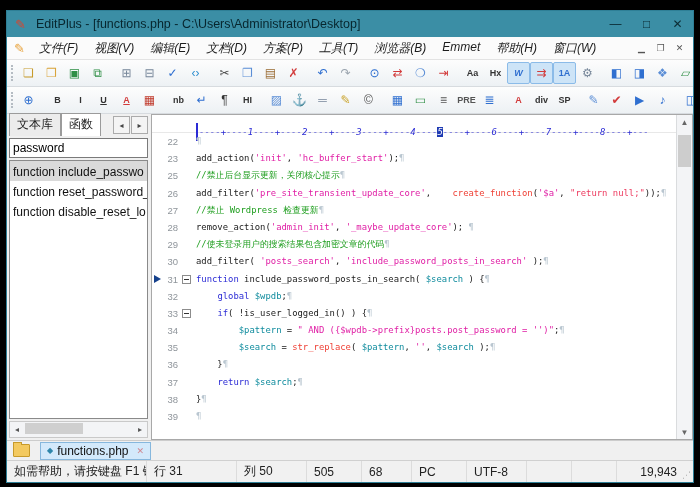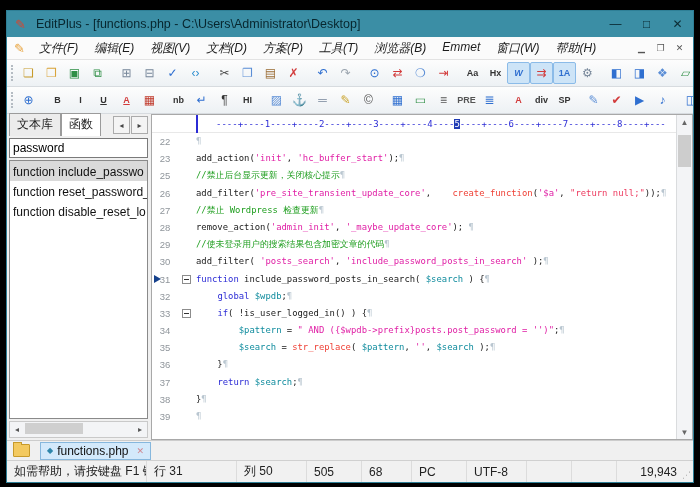--- a/index.html
+++ b/index.html
@@ -62,26 +62,26 @@
             font-size:8px;color:#555;}
   .hs-right{position:absolute;right:0;}
   .hs-thumb{position:absolute;left:15px;top:1px;width:58px;height:11px;background:#cfcfcf;}
 
   
   .editor{position:absolute;left:144px;top:0;width:542px;height:326px;background:#fff;
           border:1px solid #a8a8a8;box-sizing:border-box;overflow:hidden;}
   .ruler{position:absolute;left:0;top:0;width:525px;height:18px;background:#fff;
          border-bottom:1px solid #e8e8e8;font-family:"DejaVu Sans Mono",monospace;
          font-size:9px;color:#2b2bd5;white-space:pre;line-height:18px;box-sizing:border-box;}
-  .ruler-text{position:absolute;left:44px;top:0;border-left:2px solid #2b2bd5;padding-left:18px;}
+  .ruler-text{position:absolute;left:44px;top:8px;border-left:2px solid #2b2bd5;padding-left:1px;font-style:italic;}
   .ruler-hl{background:#1f3bb3;color:#fff;}
   .code{position:absolute;left:0;top:18px;width:525px;height:308px;overflow:hidden;}
   .cline{position:relative;height:17.2px;line-height:17.2px;white-space:pre;
          font-family:"DejaVu Sans Mono",monospace;font-size:8.9px;padding-left:44px;box-sizing:border-box;}
-  .num{position:absolute;left:0;top:0;width:26px;text-align:center;
+  .num{position:absolute;left:0;top:0;width:26px;text-align:right;
        font-family:"Liberation Sans",sans-serif;font-size:9.5px;color:#8f959b;}
   .fold{position:absolute;left:30px;top:4px;width:9px;height:9px;border:1px solid #8c8c8c;
         background:#fff;box-sizing:border-box;}
   .fold::before{content:"";position:absolute;left:1px;top:3px;width:5px;height:1px;background:#333;}
   .mark{position:absolute;left:2px;top:4px;width:0;height:0;border-left:7px solid #16418c;
         border-top:4.5px solid transparent;border-bottom:4.5px solid transparent;}
   .tk-d{color:#1a1a1a;} .tk-k{color:#2b2bd5;} .tk-v{color:#108c9e;} .tk-c{color:#1f9e1f;}
   .tk-s{color:#e01fa5;} .tk-q{color:#ed3a5f;} .tk-f{color:#ef4136;} .tk-p{color:#b9c6d0;}
 
   .vscroll{position:absolute;right:0;top:0;width:15px;height:324px;background:#f3f4f6;
@@ -124,29 +124,29 @@
         <span class="tb-btn">—</span>
         <span class="tb-btn">□</span>
         <span class="tb-btn">✕</span>
       </span>
   </div>
 
   <div class="menubar">
     <span class="menu-pencil">✎</span>
     <span id="menu-items" style="display:flex;font-style:italic;">
         <span class="menu-item">文件(F)</span>
+        <span class="menu-item">视图(V)</span>
         <span class="menu-item">编辑(E)</span>
-        <span class="menu-item">视图(V)</span>
         <span class="menu-item">文档(D)</span>
         <span class="menu-item">方案(P)</span>
         <span class="menu-item">工具(T)</span>
         <span class="menu-item">浏览器(B)</span>
         <span class="menu-item">Emmet</span>
+        <span class="menu-item">帮助(H)</span>
         <span class="menu-item">窗口(W)</span>
-        <span class="menu-item">帮助(H)</span>
       </span>
     <span class="menu-win-buttons" id="menu-win-buttons">
         <span class="mwb">▁</span>
         <span class="mwb">❐</span>
         <span class="mwb">✕</span>
       </span>
   </div>
 
   <div class="toolbar" id="toolbar1">
       <span class="grip"></span>

